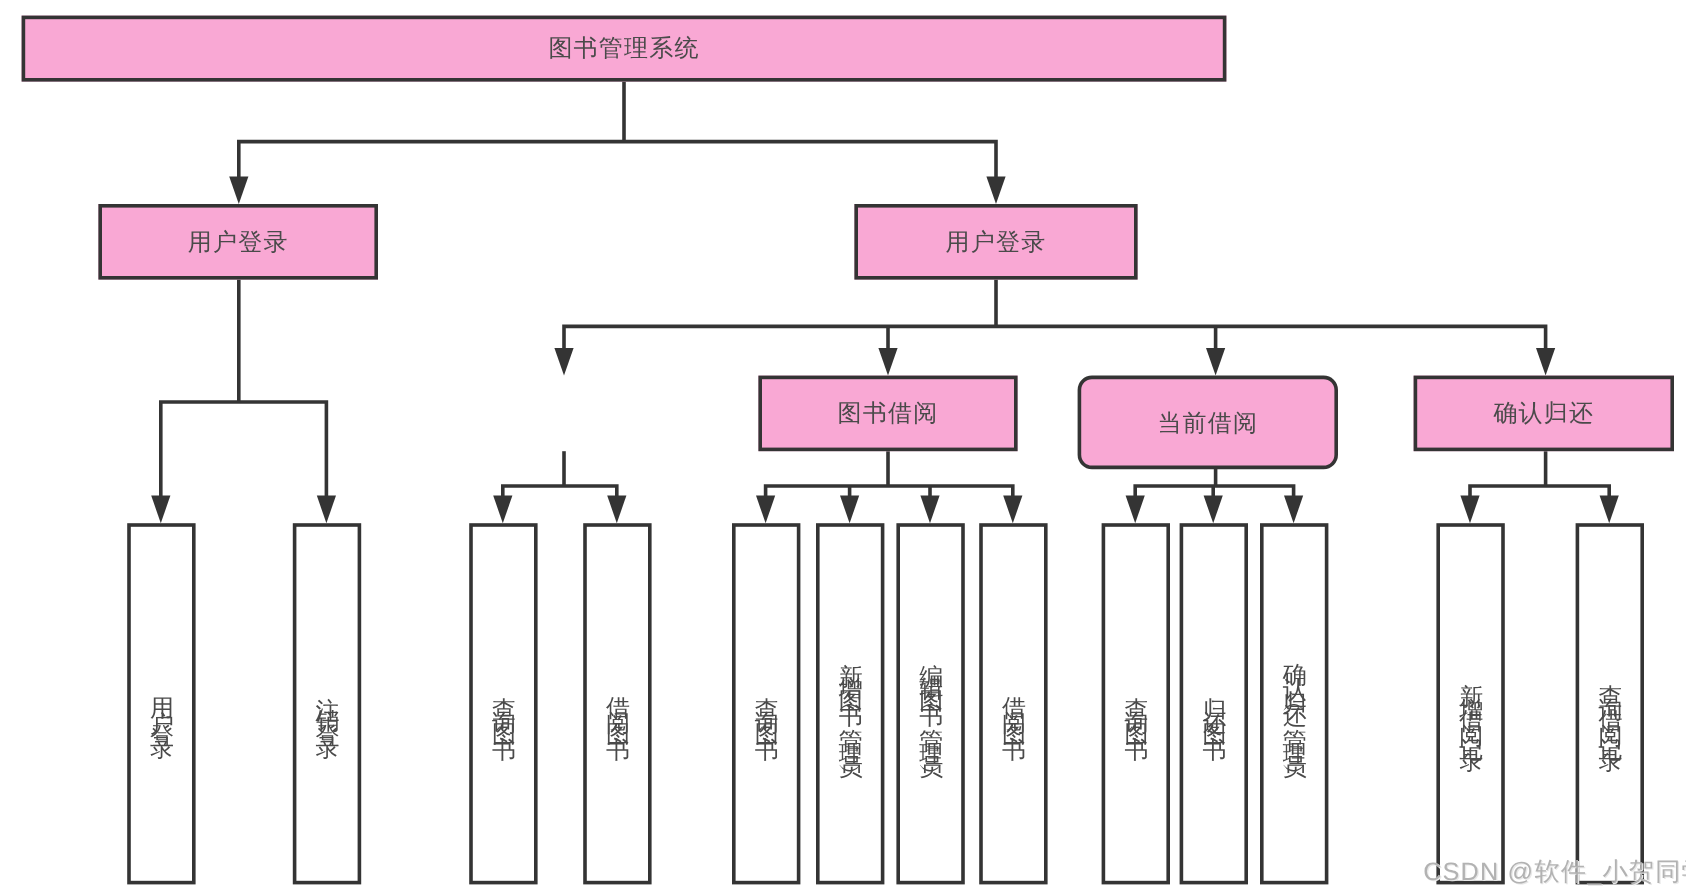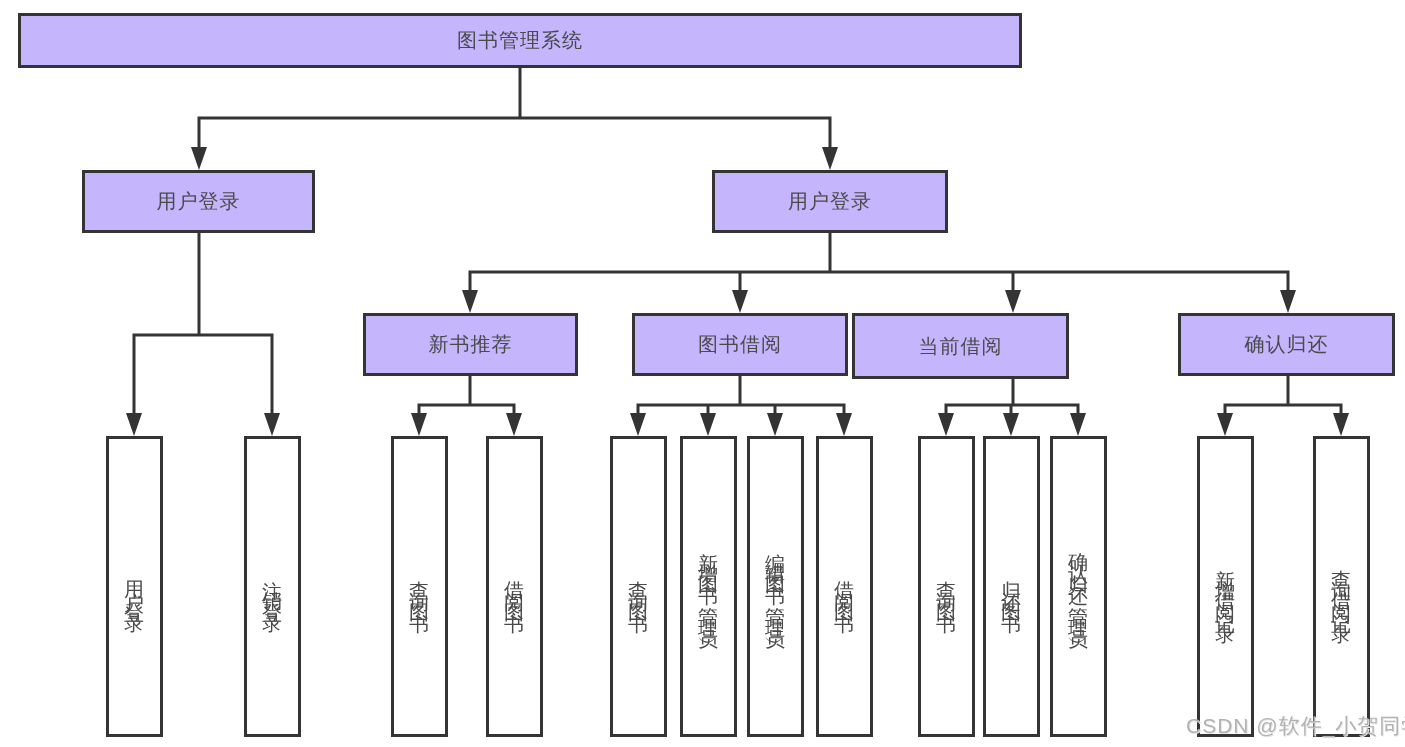--- a/index.html
+++ b/index.html
@@ -15,21 +15,21 @@
   svg.connectors {
     position: absolute;
     left: 0; top: 0;
     width: 1405px; height: 747px;
     pointer-events: none;
   }
   .node {
     position: absolute;
     box-sizing: border-box;
     border: 3px solid #343434;
-    background: #c4b5fd;
+    background: #f9a8d4;
     display: flex;
     align-items: center;
     justify-content: center;
     font-size: 20px;
     letter-spacing: 1px;
     color: #4a4a4a;
     white-space: nowrap;
     font-family: Liberation Serif, serif;
   }
   .leaf {
@@ -119,23 +119,22 @@
       <polygon points="1217,413 1233,413 1225,436"></polygon>
       <polygon points="1333,413 1349,413 1341,436"></polygon>
     </g>
   </svg>
 
   <div class="node" style="left:18px; top:13px; width:1004px; height:55px;">图书管理系统</div>
 
   <div class="node" style="left:82px; top:170px; width:233px; height:63px;">用户登录</div>
   <div class="node" style="left:712px; top:170px; width:236px; height:63px;">用户登录</div>
 
-  <div class="node" style="left:363px; top:313px; width:215px; height:63px;">新书推荐</div>
   <div class="node" style="left:632px; top:313px; width:216px; height:63px;">图书借阅</div>
-  <div class="node" style="left:852px; top:313px; width:217px; height:66px;">当前借阅</div>
+  <div class="node" style="left:898px; top:313px; width:217px; height:78px;border-radius:12px;">当前借阅</div>
   <div class="node" style="left:1178px; top:313px; width:217px; height:63px;">确认归还</div>
 
   <div class="leaf" style="left:106px;">
     <span class="vtext">用户登录</span>
   </div>
   <div class="leaf" style="left:244px;">
     <span class="vtext">注销登录</span>
   </div>
 
   <div class="leaf" style="left:391px;">

